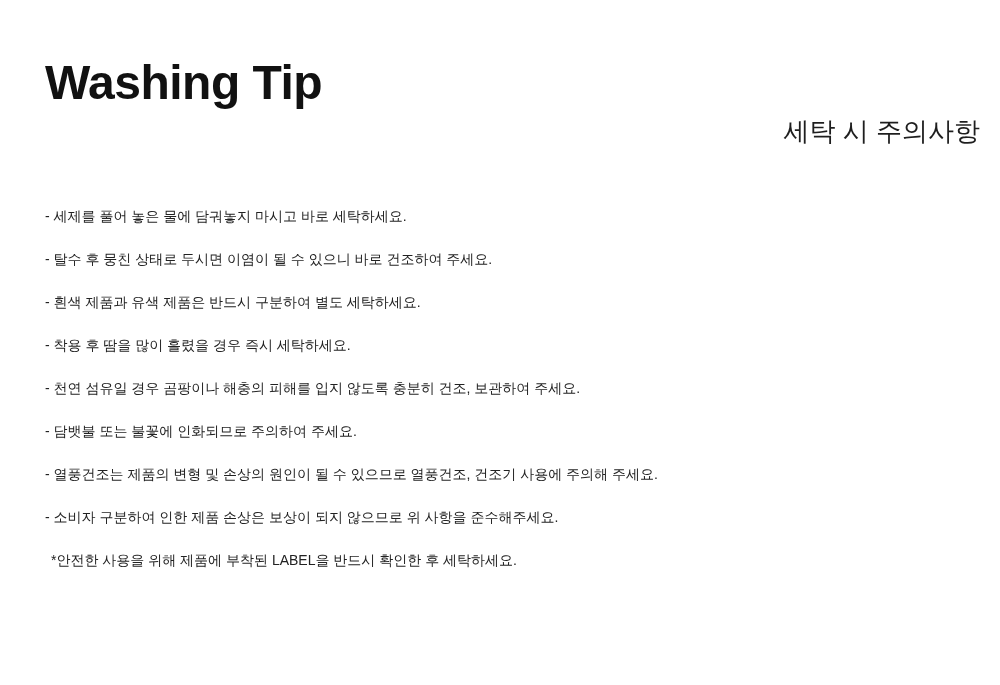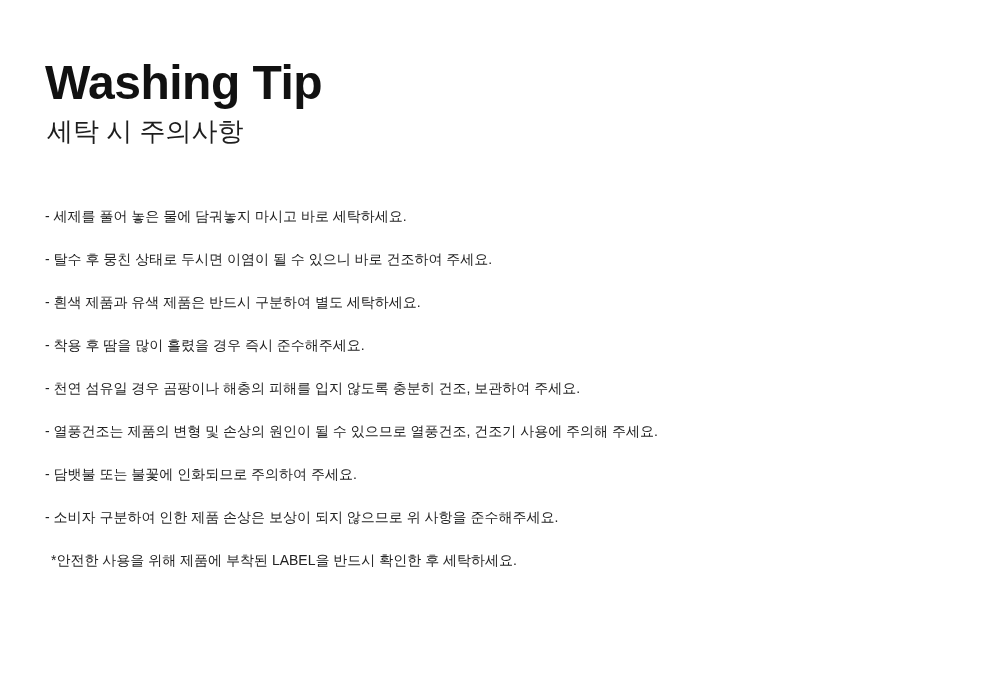--- a/index.html
+++ b/index.html
@@ -28,20 +28,21 @@
     font-weight: 700;
     letter-spacing: -0.5px;
     color: #111111;
   }
   .subtitle {
     margin: 4px 0 0 2px;
     font-size: 26px;
     line-height: 32px;
     font-weight: 400;
     color: #1e1e1e;
+    text-align: right;
   }
   .tips {
     margin-top: 48px;
   }
   .tip {
     font-size: 14px;
     line-height: 43px;
     height: 43px;
     white-space: nowrap;
     color: #222222;
@@ -57,21 +58,21 @@
 
   <header>
     <h1 class="title">Washing Tip</h1>
     <div class="subtitle">세탁 시 주의사항</div>
   </header>
 
   <section class="tips">
     <div class="tip">- 세제를 풀어 놓은 물에 담궈놓지 마시고 바로 세탁하세요.</div>
     <div class="tip">- 탈수 후 뭉친 상태로 두시면 이염이 될 수 있으니 바로 건조하여 주세요.</div>
     <div class="tip">- 흰색 제품과 유색 제품은 반드시 구분하여 별도 세탁하세요.</div>
-    <div class="tip">- 착용 후 땀을 많이 흘렸을 경우 즉시 준수해주세요.</div>
+    <div class="tip">- 착용 후 땀을 많이 흘렸을 경우 즉시 세탁하세요.</div>
     <div class="tip">- 천연 섬유일 경우 곰팡이나 해충의 피해를 입지 않도록 충분히 건조, 보관하여 주세요.</div>
+    <div class="tip">- 담뱃불 또는 불꽃에 인화되므로 주의하여 주세요.</div>
     <div class="tip">- 열풍건조는 제품의 변형 및 손상의 원인이 될 수 있으므로 열풍건조, 건조기 사용에 주의해 주세요.</div>
-    <div class="tip">- 담뱃불 또는 불꽃에 인화되므로 주의하여 주세요.</div>
     <div class="tip">- 소비자 구분하여 인한 제품 손상은 보상이 되지 않으므로 위 사항을 준수해주세요.</div>
     <div class="tip tip-note">*안전한 사용을 위해 제품에 부착된 LABEL을 반드시 확인한 후 세탁하세요.</div>
   </section>
 
 </div>
 
 </body></html>

